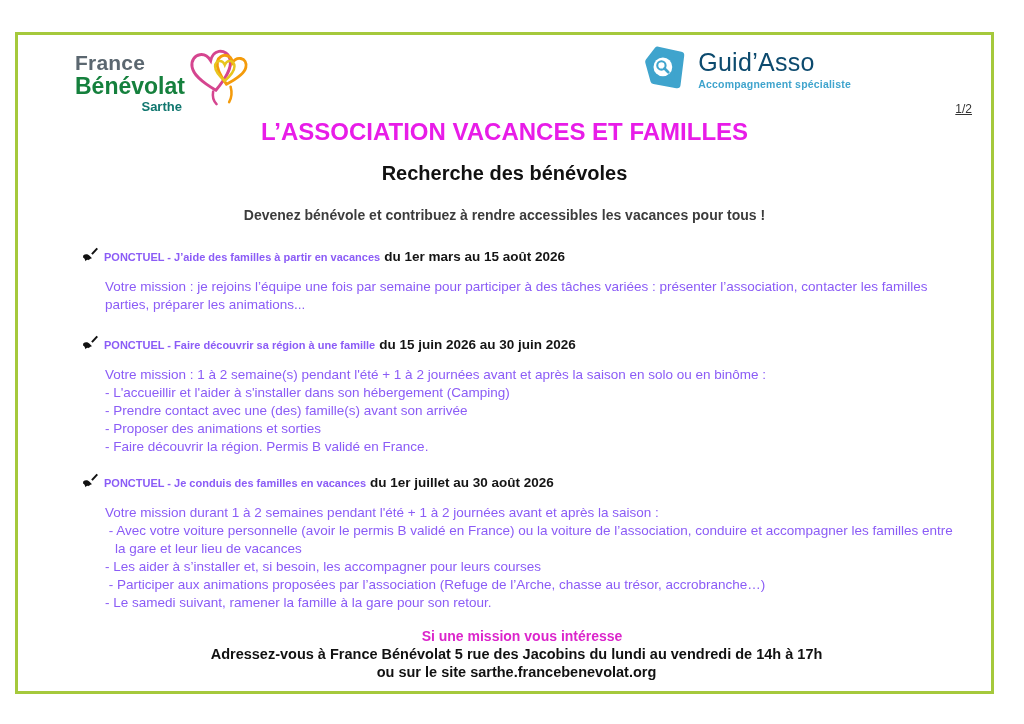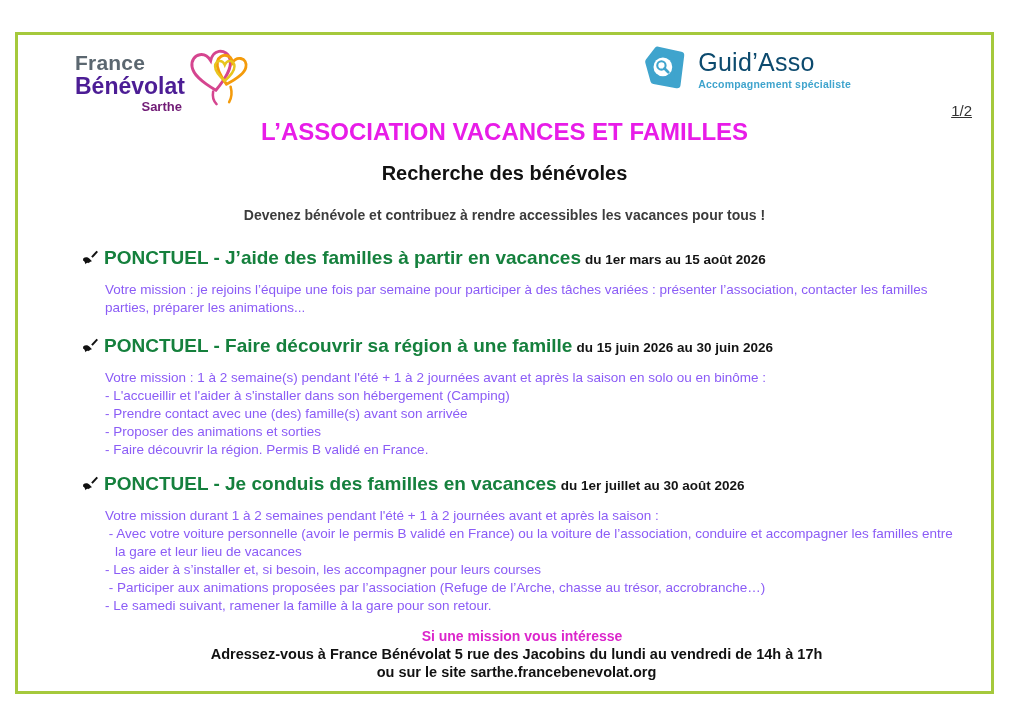--- a/index.html
+++ b/index.html
@@ -10,46 +10,46 @@
     -webkit-font-smoothing:antialiased;
   }
   .frame{
     position:absolute;left:15px;top:32px;width:973px;height:656px;
     border:3px solid #A5C93C;background:#ffffff;
   }
   
   .fb-logo{position:absolute;left:57px;top:5px;display:flex;align-items:flex-start;}
   .fb-text{line-height:1;padding-top:12px;}
   .fb-line1{color:#5B6770;font-size:21px;font-weight:bold;letter-spacing:.2px;}
-  .fb-line2{color:#4c1d95;font-size:23px;font-weight:bold;margin-top:2px;}
-  .fb-line3{color:#701a75;font-size:13px;font-weight:bold;text-align:right;padding-right:3px;margin-top:2px;}
+  .fb-line2{color:#15803d;font-size:23px;font-weight:bold;margin-top:2px;}
+  .fb-line3{color:#0f766e;font-size:13px;font-weight:bold;text-align:right;padding-right:3px;margin-top:2px;}
   .fb-hearts{margin-left:2px;margin-top:0;}
 
   .ga-logo{position:absolute;right:140px;top:10px;display:flex;align-items:center;}
   .ga-badge{margin-right:9px;}
   .ga-text{line-height:1;}
   .ga-name{color:#0c4a6e;font-size:25px;font-weight:normal;letter-spacing:.3px;}
   .ga-tag{color:#3FA4CD;font-size:10.5px;font-weight:bold;margin-top:4px;letter-spacing:.2px;}
 
-  .page-num{position:absolute;right:19px;top:67px;font-size:15px;color:#333;text-decoration:underline;}
+  .page-num{position:absolute;right:19px;top:67px;font-size:12px;color:#333;text-decoration:underline;}
 
   
   .title{position:absolute;left:0;right:0;top:83px;text-align:center;
          color:#E81CE8;font-size:24px;font-weight:bold;}
   .subtitle{position:absolute;left:0;right:0;top:127px;text-align:center;
          color:#111111;font-size:20px;font-weight:bold;}
   .tagline{position:absolute;left:0;right:0;top:172px;text-align:center;
          color:#3C3C3C;font-size:14px;font-weight:bold;}
 
   
   .mission{position:absolute;left:64px;right:30px;}
   .m1{top:212px;} .m2{top:300px;} .m3{top:438px;}
   .m-head{white-space:nowrap;color:#111;}
   .m-icon{display:inline-block;vertical-align:-2px;margin-right:6px;}
-  .m-title{font-size:19px;font-weight:bold;color:#15803d;}
+  .m-title{font-size:11px;font-weight:bold;color:#8b5cf6;}
   .m-dates{font-size:13.5px;font-weight:bold;color:#141414;margin-left:4px;}
   .m-body{margin-top:11px;margin-left:23px;font-size:13.5px;line-height:18px;color:#8b5cf6;}
   .m-line{white-space:pre-wrap;}
   .hang{padding-left:10px;text-indent:-10px;}
 
   
   .footer{position:absolute;left:0;right:0;top:592px;text-align:center;line-height:18px;}
   .f-accent{color:#DB25CB;font-size:14px;font-weight:bold;padding-left:35px;}
   .f-line{color:#111111;font-size:14.5px;font-weight:bold;padding-left:24px;}
 </style>

